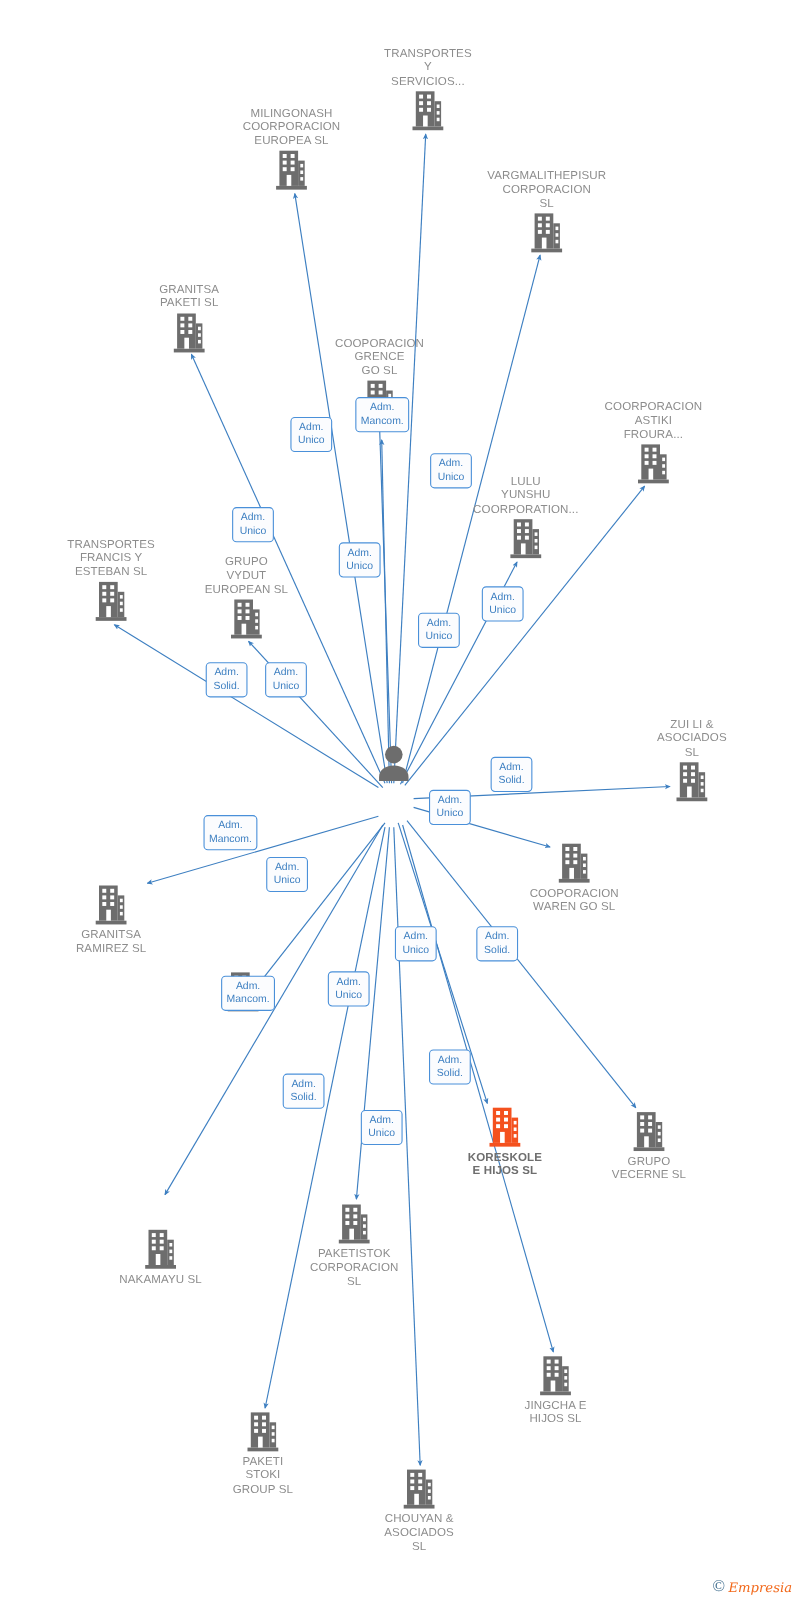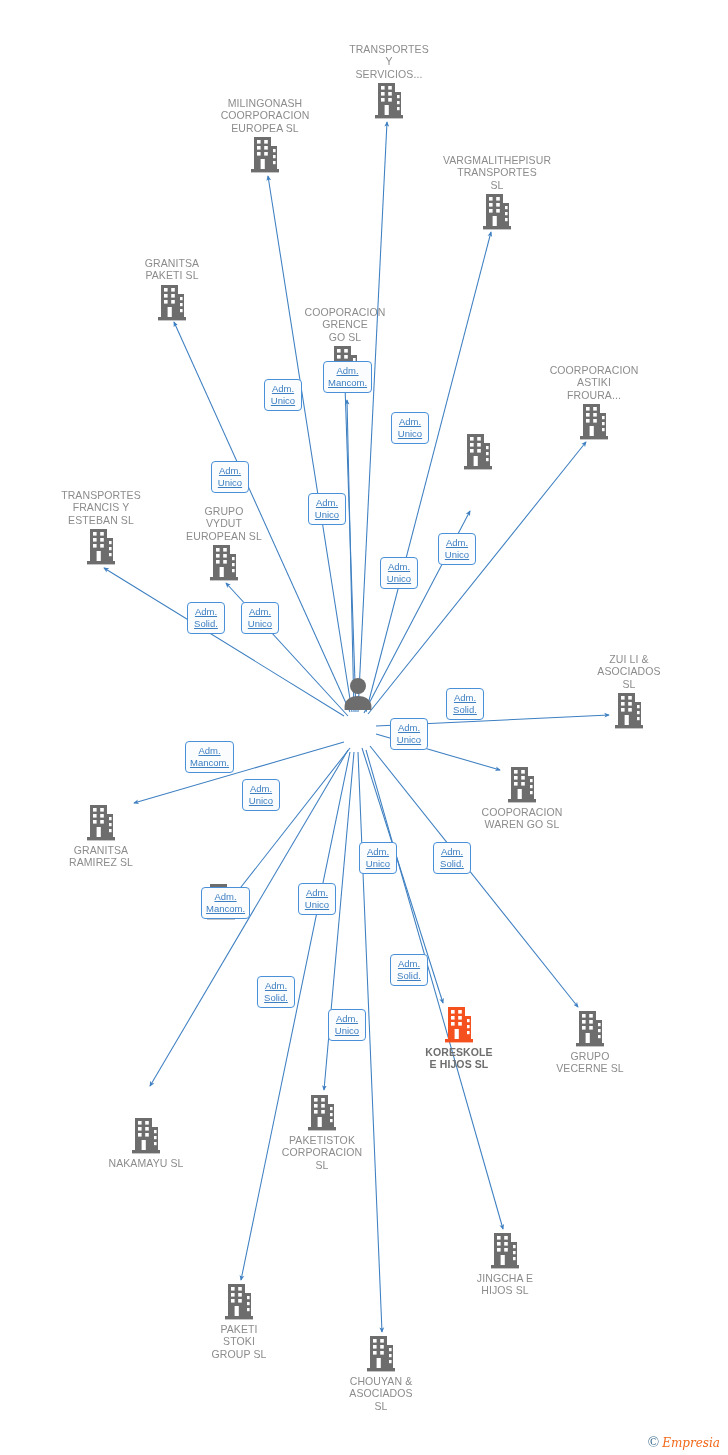--- a/index.html
+++ b/index.html
@@ -51,21 +51,20 @@
     background:#fbfcfe;
     border:1px solid #4a90d9;
     border-radius:4px;
     color:#3d7fc1;
     font-size:9.5px;
     line-height:12px;
     padding:3px 4px 3px 4px;
     text-align:center;
     white-space:pre-line;
     min-width:38px;
-    text-decoration:underline;
   }
   
   #footer{
     position:absolute;
     right:8px;
     bottom:4px;
     display:flex;
     align-items:center;
     gap:3px;
   }
@@ -154,21 +153,21 @@
               <rect x="16.2" y="11" width="3.6" height="3.6"></rect>
               <rect x="9" y="17" width="3.6" height="3.6"></rect>
               <rect x="16.2" y="17" width="3.6" height="3.6"></rect>
               <rect x="25" y="14" width="2.6" height="3.2"></rect>
               <rect x="25" y="20" width="2.6" height="3.2"></rect>
               <rect x="25" y="26" width="2.6" height="3.2"></rect>
               <rect x="12.6" y="24" width="4.2" height="10"></rect>
             </g>
           </svg></span></div>
       <div class="node label-above" style="left: 497px; top: 154px;"><span class="cap">VARGMALITHEPISUR
-TRANSPORTES
+CORPORACION
 SL</span><span><svg class="ico" viewBox="0 0 34 40" xmlns="http://www.w3.org/2000/svg">
             <g fill="#6d6d6d">
               <rect x="6" y="2" width="17" height="32"></rect>
               <rect x="23" y="11" width="6" height="23"></rect>
               <rect x="3" y="34" width="28" height="3.4"></rect>
             </g>
             <g fill="#ffffff">
               <rect x="9" y="5" width="3.6" height="3.6"></rect>
               <rect x="16.2" y="5" width="3.6" height="3.6"></rect>
               <rect x="9" y="11" width="3.6" height="3.6"></rect>
@@ -236,21 +235,23 @@
               <rect x="9" y="11" width="3.6" height="3.6"></rect>
               <rect x="16.2" y="11" width="3.6" height="3.6"></rect>
               <rect x="9" y="17" width="3.6" height="3.6"></rect>
               <rect x="16.2" y="17" width="3.6" height="3.6"></rect>
               <rect x="25" y="14" width="2.6" height="3.2"></rect>
               <rect x="25" y="20" width="2.6" height="3.2"></rect>
               <rect x="25" y="26" width="2.6" height="3.2"></rect>
               <rect x="12.6" y="24" width="4.2" height="10"></rect>
             </g>
           </svg></span></div>
-      <div class="node label-above" style="left: 478px; top: 432px;"><span><svg class="ico" viewBox="0 0 34 40" xmlns="http://www.w3.org/2000/svg">
+      <div class="node label-above" style="left: 478px; top: 432px;"><span class="cap">LULU
+YUNSHU
+COORPORATION...</span><span><svg class="ico" viewBox="0 0 34 40" xmlns="http://www.w3.org/2000/svg">
             <g fill="#6d6d6d">
               <rect x="6" y="2" width="17" height="32"></rect>
               <rect x="23" y="11" width="6" height="23"></rect>
               <rect x="3" y="34" width="28" height="3.4"></rect>
             </g>
             <g fill="#ffffff">
               <rect x="9" y="5" width="3.6" height="3.6"></rect>
               <rect x="16.2" y="5" width="3.6" height="3.6"></rect>
               <rect x="9" y="11" width="3.6" height="3.6"></rect>
               <rect x="16.2" y="11" width="3.6" height="3.6"></rect>

